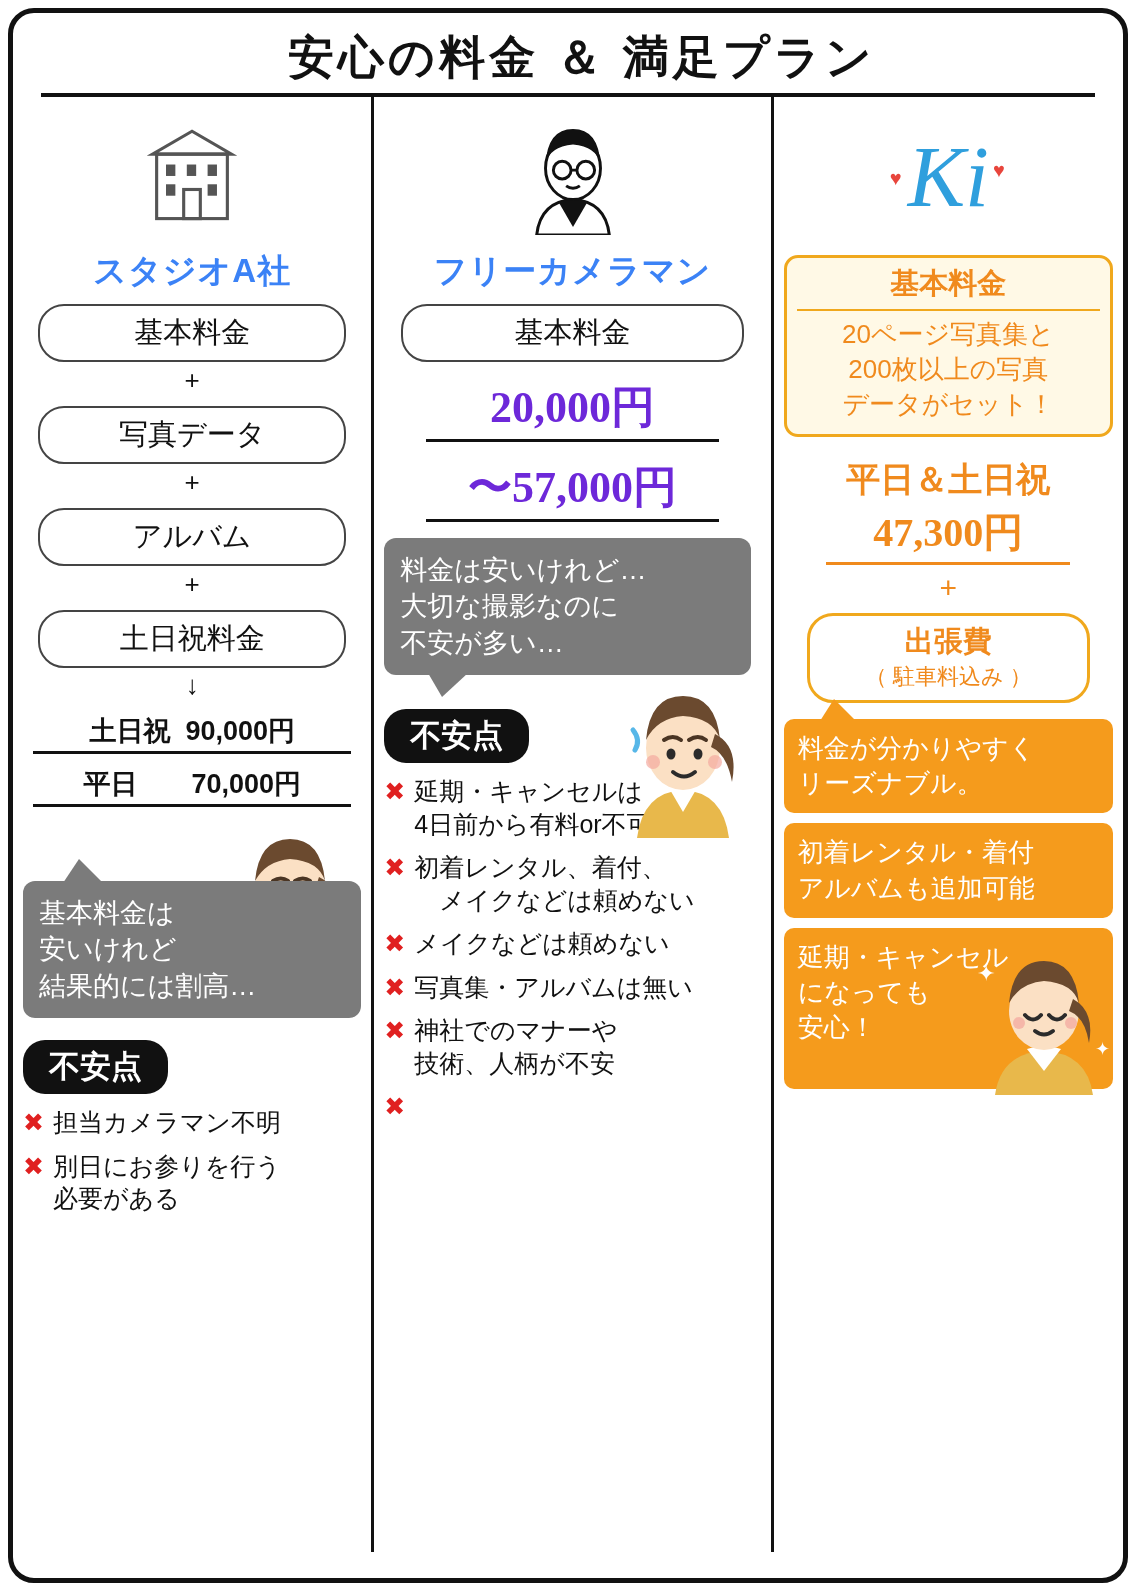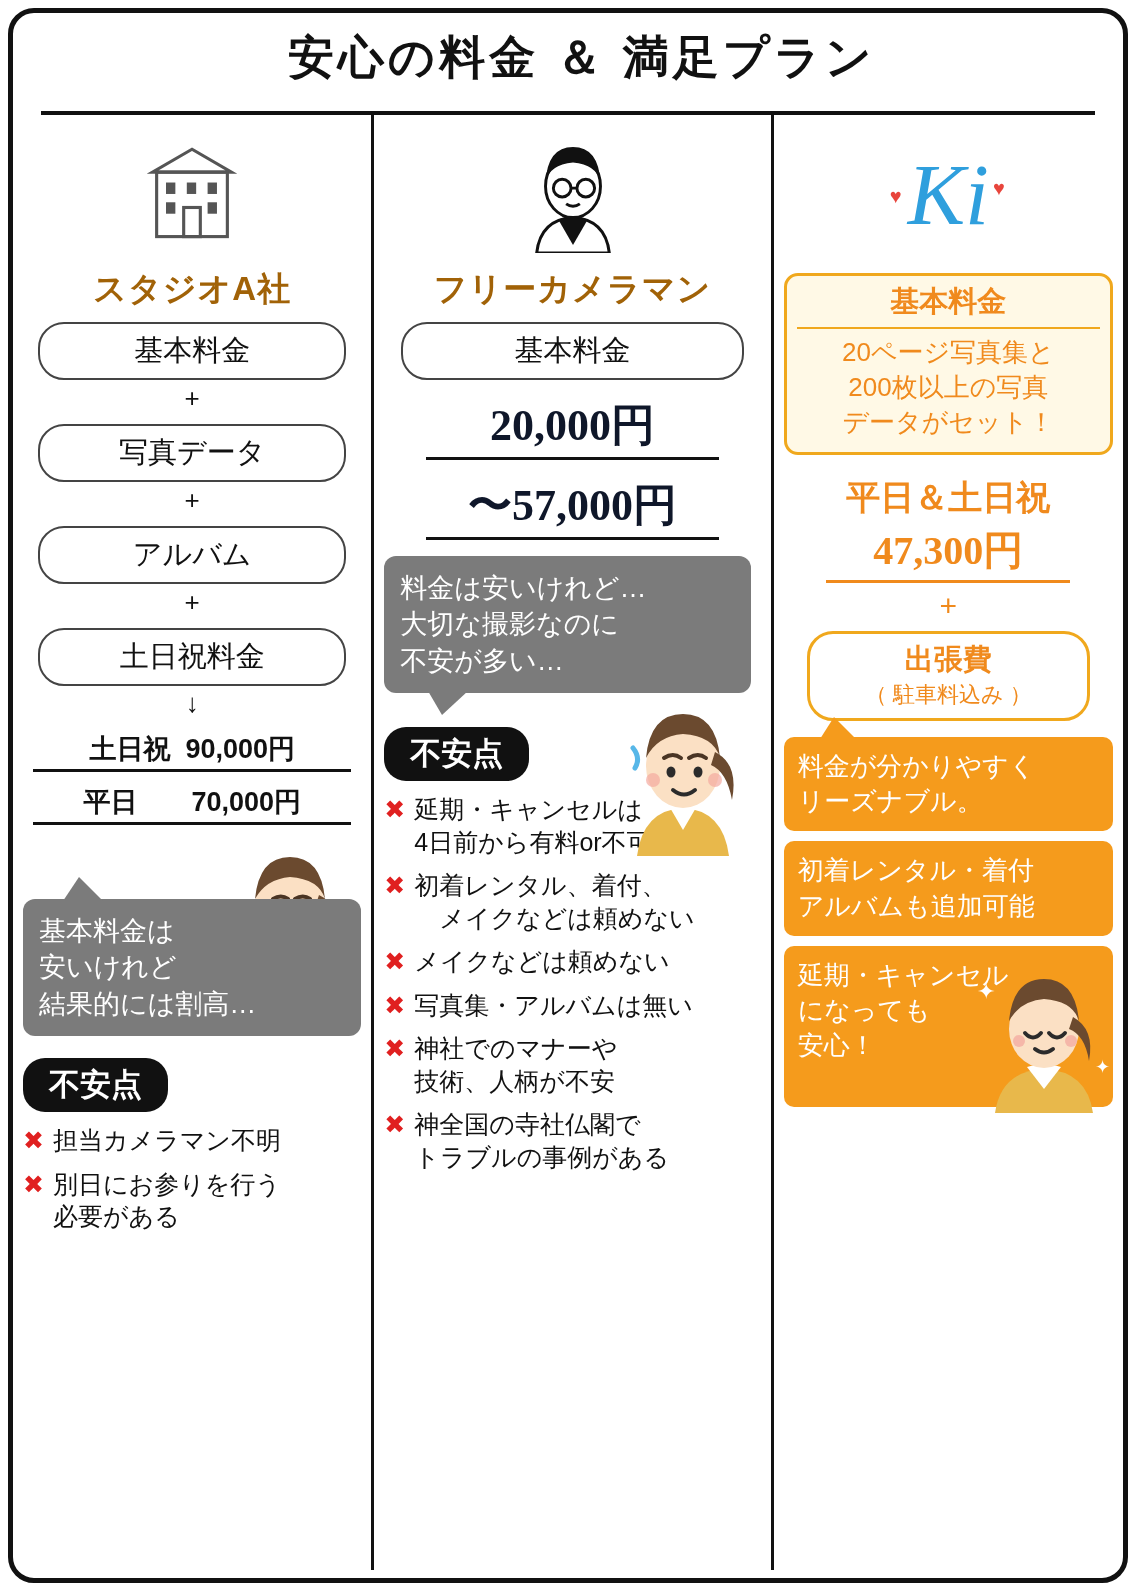--- a/index.html
+++ b/index.html
@@ -18,21 +18,21 @@
     box-sizing:border-box;
     overflow:hidden;
     background:#fff;
   }
   .title{
     text-align:center;
     font-size:46px;
     font-weight:bold;
     letter-spacing:4px;
     color:#111;
-    padding:14px 0 22px;
+    padding:14px 0 4px;
     margin-left:28px;
   }
   .title-rule{
     height:4px;background:#111;margin:0 28px 0;
   }
   .cols{
     display:flex;
     height:1455px;
   }
   .col{
@@ -45,21 +45,21 @@
   .col.c{width:350px;}
 
   
   .icon-wrap{height:140px;display:flex;align-items:center;justify-content:center;}
   .bldg{width:104px;height:104px;}
   .person{width:108px;height:116px;}
   .logo-k{font-size:86px;color:#2f9fdd;font-family:"Liberation Serif",serif;font-style:italic;line-height:1;position:relative;}
   .logo-heart{position:absolute;color:#e8453c;font-size:20px;}
 
   .brand{
-    text-align:center;font-size:33px;font-weight:bold;color:#a16207;margin-top:2px;
+    text-align:center;font-size:33px;font-weight:bold;color:#3b82f6;margin-top:2px;
     letter-spacing:1px;
   }
   .brand.orange{color:#f08a1d;font-size:30px;}
 
   
   .pill{
     border:2px solid #444;border-radius:26px;
     text-align:center;font-size:29px;color:#111;
     padding:7px 0;margin:10px auto 0;
     width:90%;
@@ -69,21 +69,21 @@
   .arrow-down{text-align:center;font-size:26px;color:#111;margin:2px 0 0;}
 
   .price-line{
     font-size:27px;font-weight:bold;color:#111;text-align:center;
     border-bottom:3px solid #111;
     display:block;margin:12px auto 0;width:94%;
     padding-bottom:2px;white-space:pre;
   }
 
   .bigprice{
-    font-size:44px;font-weight:bold;color:#0f172a;text-align:center;
+    font-size:44px;font-weight:bold;color:#6d28d9;text-align:center;
     border-bottom:3px solid #111;width:78%;margin:16px auto 0;padding-bottom:2px;
     font-family:"Liberation Serif",serif;
   }
 
   
   .bubble-gray{
     position:relative;background:#7b7b7b;color:#fff;border-radius:12px;
     padding:14px 16px;font-size:27px;line-height:1.35;
   }
   .bubble-gray .tail-down{
@@ -288,22 +288,20 @@
           <span class="x">✖</span>
           <span style="white-space:pre-line;">写真集・アルバムは無い</span>
         </div>
         <div class="con">
           <span class="x">✖</span>
           <span style="white-space:pre-line;">神社でのマナーや
 技術、人柄が不安</span>
         </div>
         <div class="con">
           <span class="x">✖</span>
-          <span style="white-space:pre-line;">神全国の寺社仏閣で
-トラブルの事例がある</span>
         </div>
       </div>
     </div>
 
     <div class="col c">
       <div class="icon-wrap">
         <div class="logo-k">
           <span class="logo-heart" style="left:-18px;top:34px;">♥</span>
           <span class="logo-heart" style="right:-16px;top:26px;">♥</span>
           Ki

